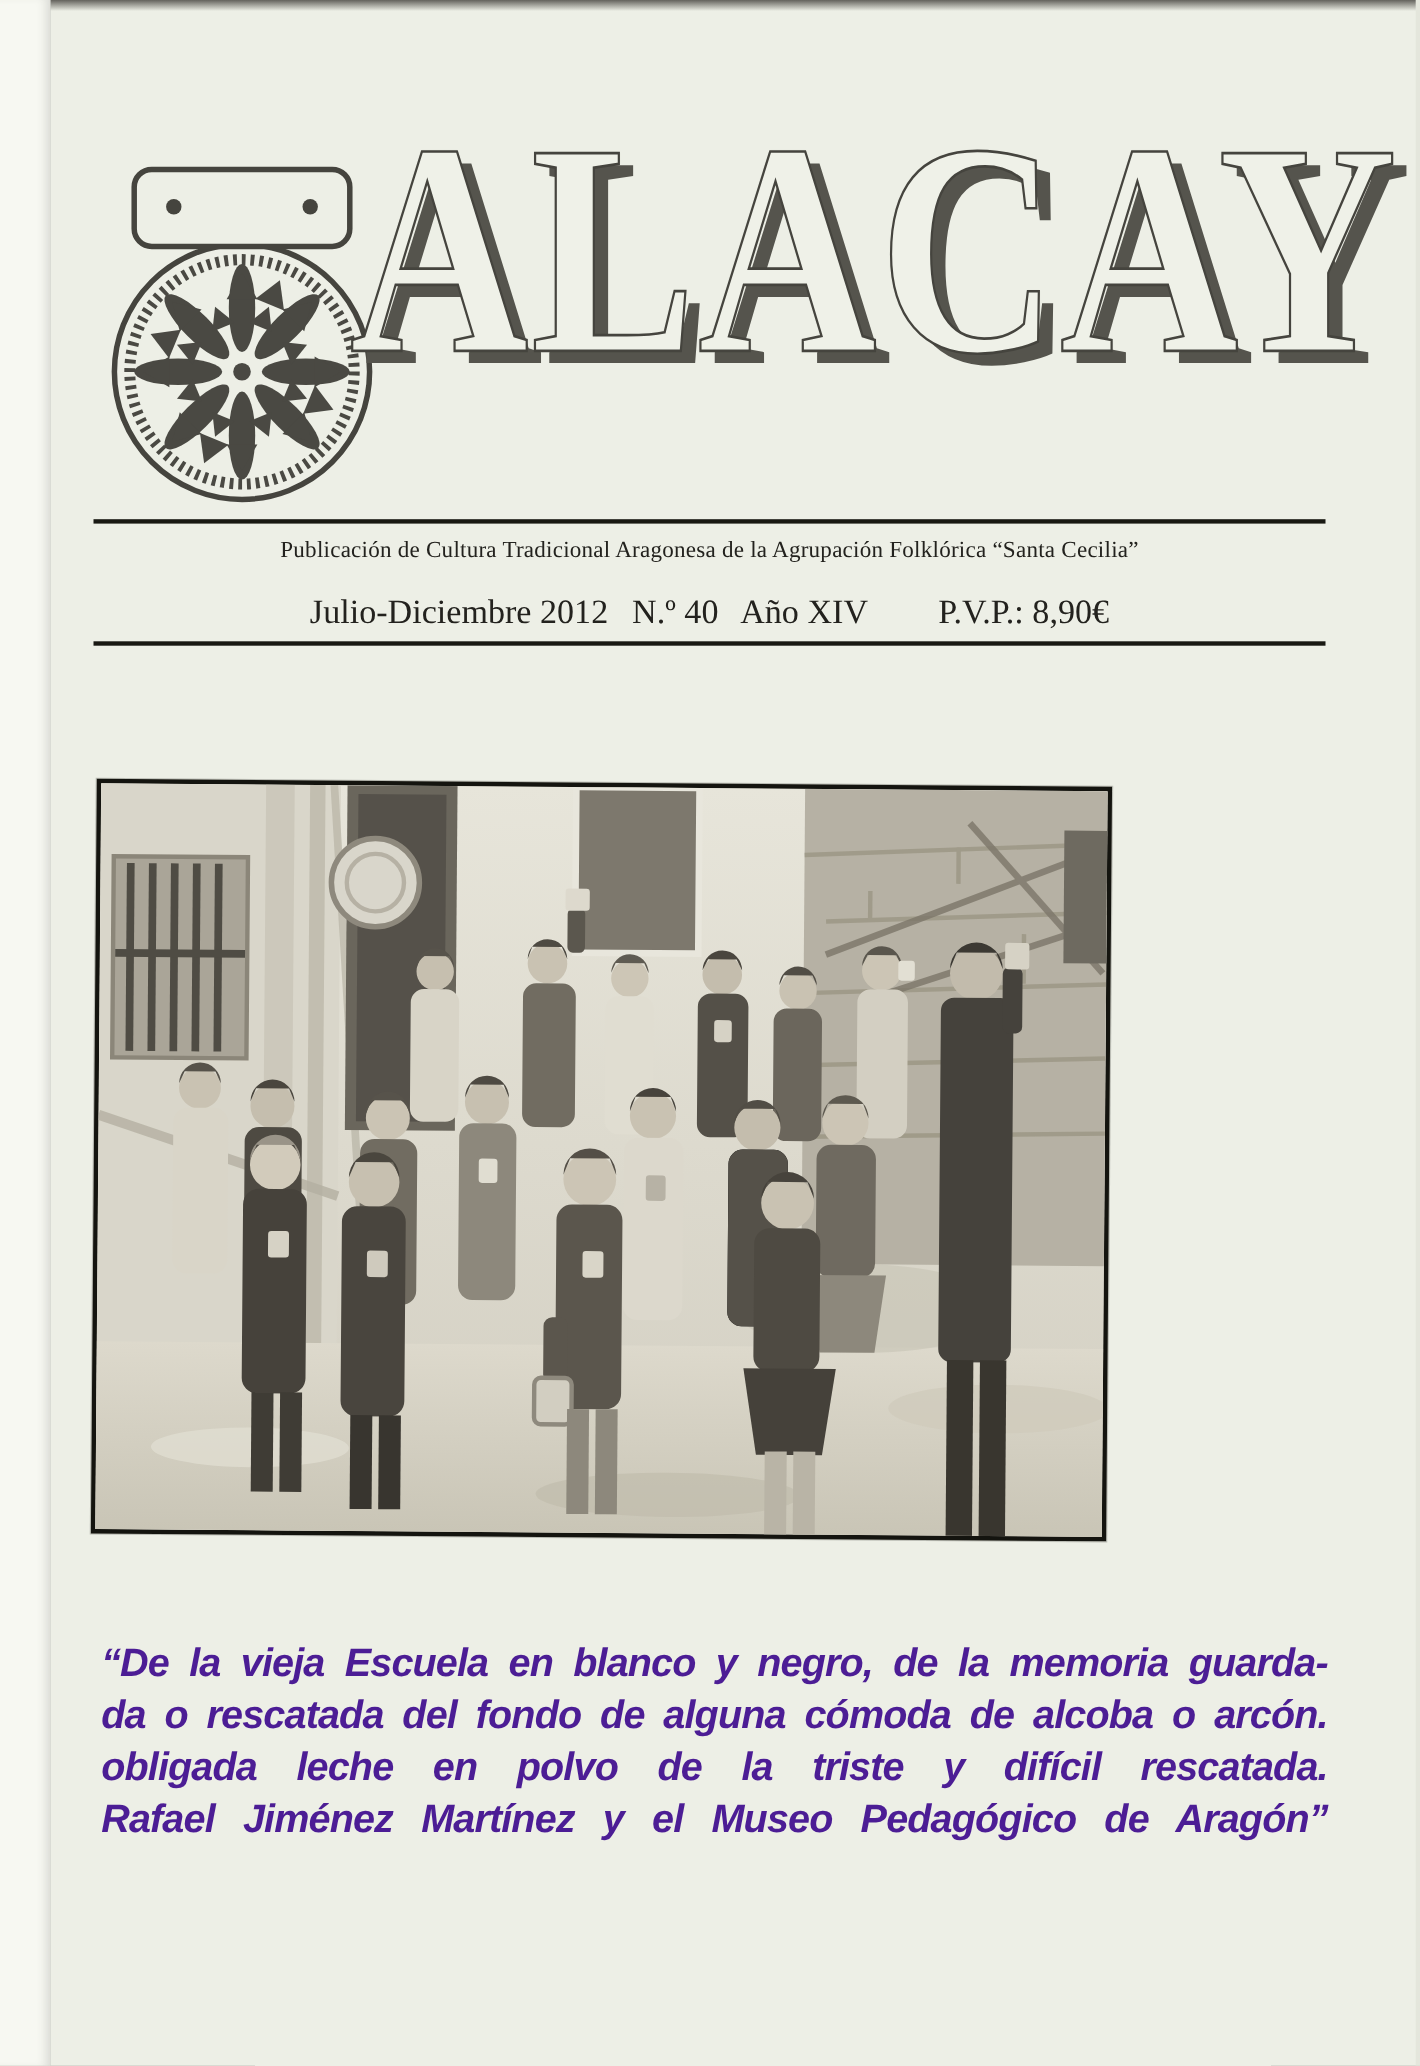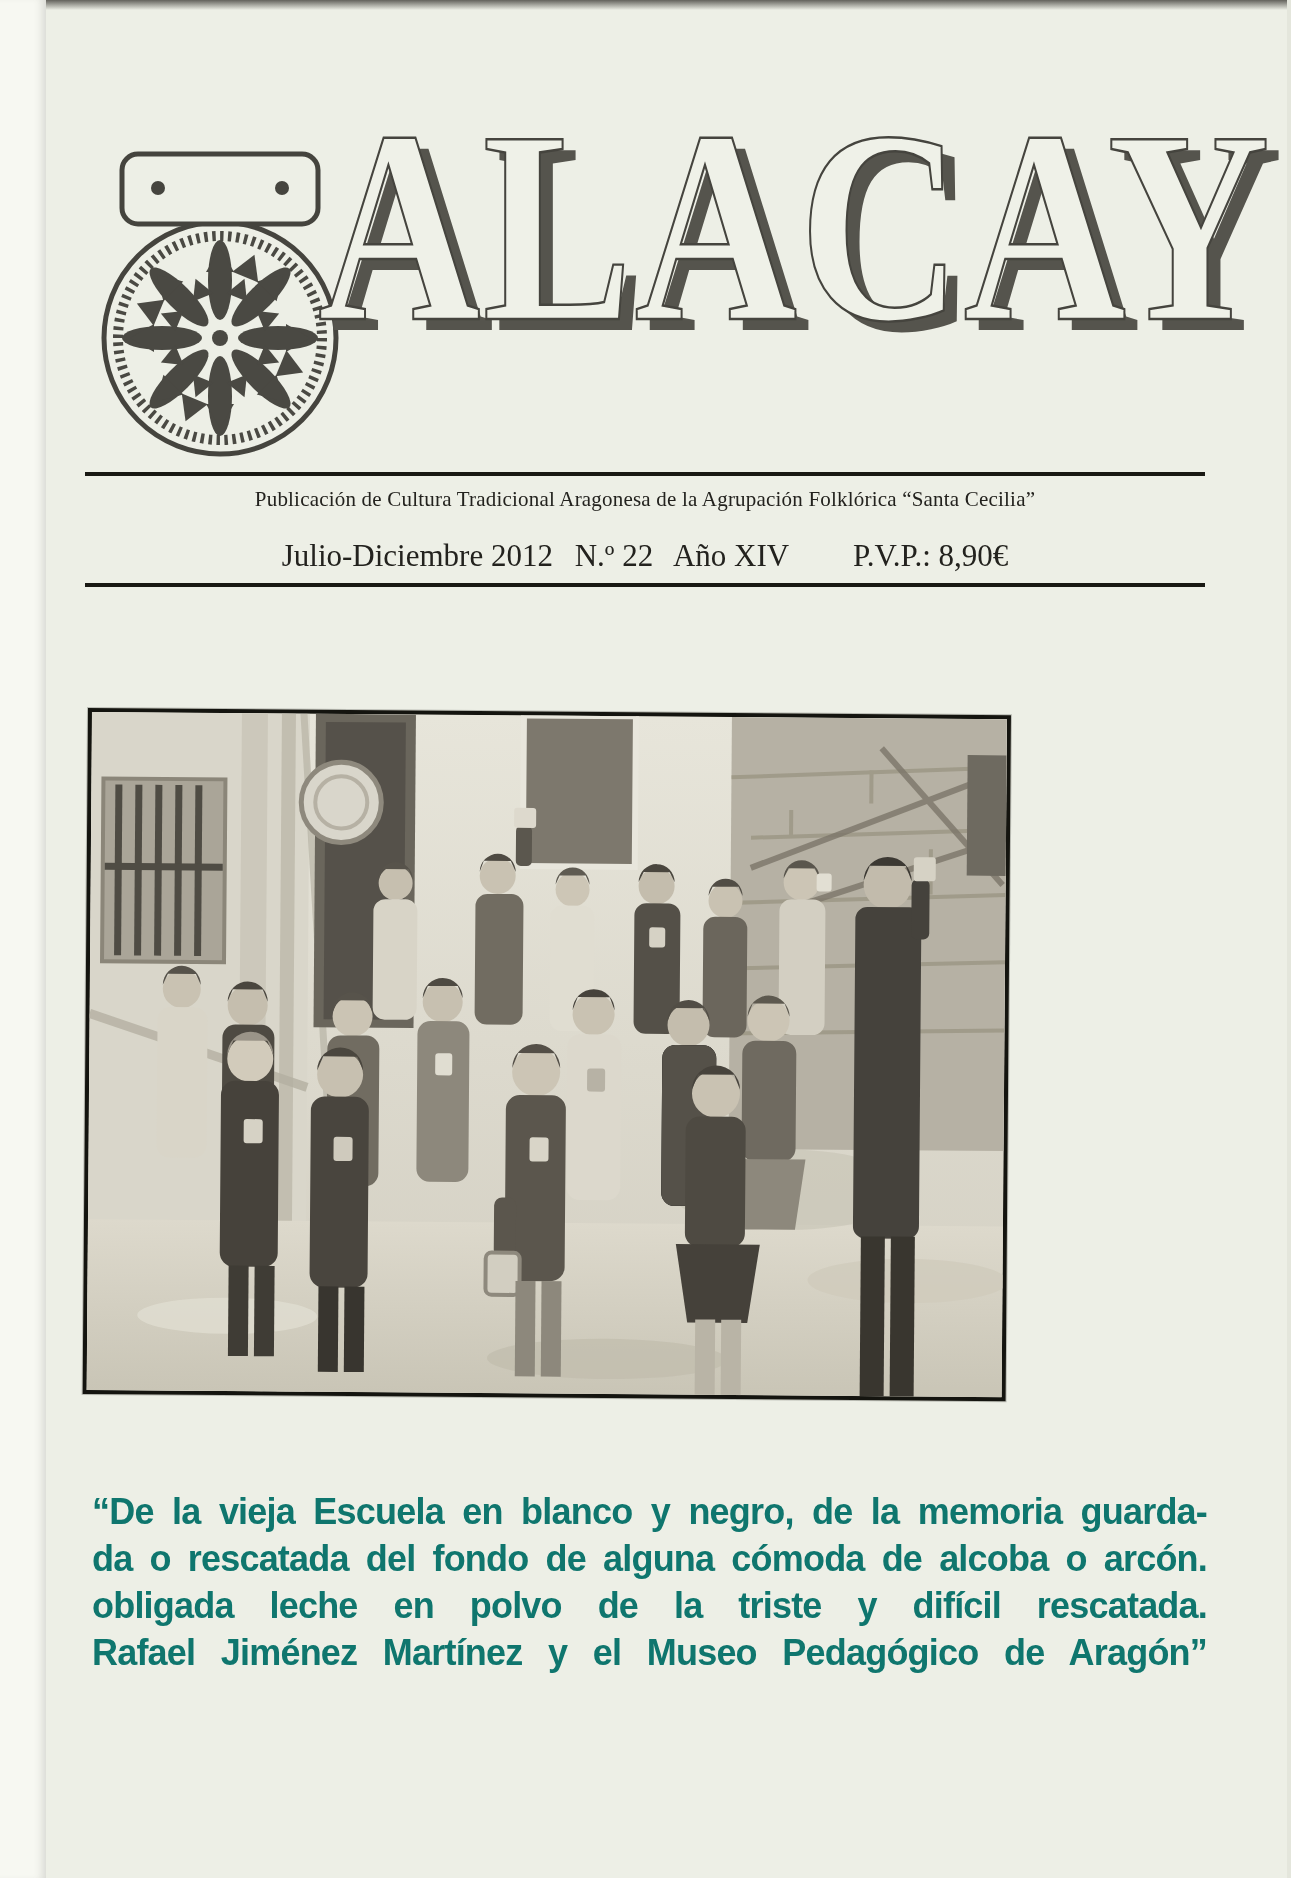--- a/index.html
+++ b/index.html
@@ -44,23 +44,23 @@
     border:4px solid #14140f;background:#d8d5c9;
     transform:rotate(.45deg);transform-origin:0 0;
     box-shadow:0 0 0 1px rgba(40,40,35,.25);
   }
   .photo svg{display:block;width:100%;height:100%;}
 
   
   .caption{
     position:absolute;left:92px;top:1488px;width:1115px;
     font-family:"Liberation Sans", sans-serif;
-    font-weight:bold;
+    font-weight:bold;font-style:italic;
     font-size:36px;line-height:47px;letter-spacing:-.8px;
-    color:#0f766e;
+    color:#4c1d95;
   }
   .caption .line{text-align:justify;text-align-last:justify;}
 </style>
 </head>
 <body>
 
 <div class="page">
 
   <div class="scan-top"></div>
   <div class="scan-left"></div>
@@ -112,21 +112,21 @@
   </svg>
 
   <div class="title">ALACAY</div>
 
   <div class="rule top"></div>
 
   <div class="subtitle">Publicación de Cultura Tradicional Aragonesa de la Agrupación Folklórica “Santa Cecilia”</div>
 
   <div class="issue-line">
     <span class="seg">Julio-Diciembre 2012</span>
-    <span class="seg gap-s">N.º 22</span>
+    <span class="seg gap-s">N.º 40</span>
     <span class="seg gap-m">Año XIV</span>
     <span class="seg gap-l">P.V.P.: 8,90€</span>
   </div>
 
   <div class="rule bottom"></div>
 
   <div class="photo">
     <svg viewBox="0 0 915 675" preserveAspectRatio="none" aria-hidden="true">
       <defs>
         <linearGradient id="bg" x1="0" y1="0" x2="0" y2="1">

